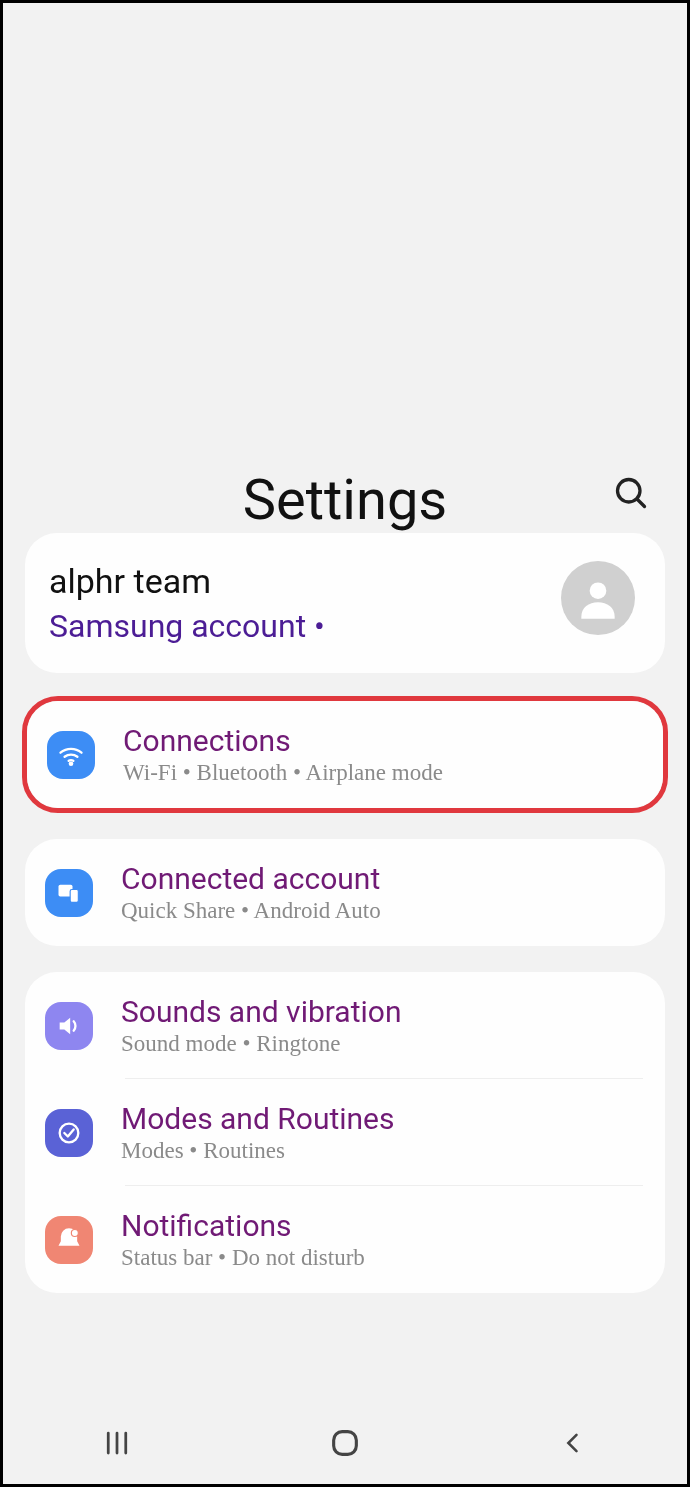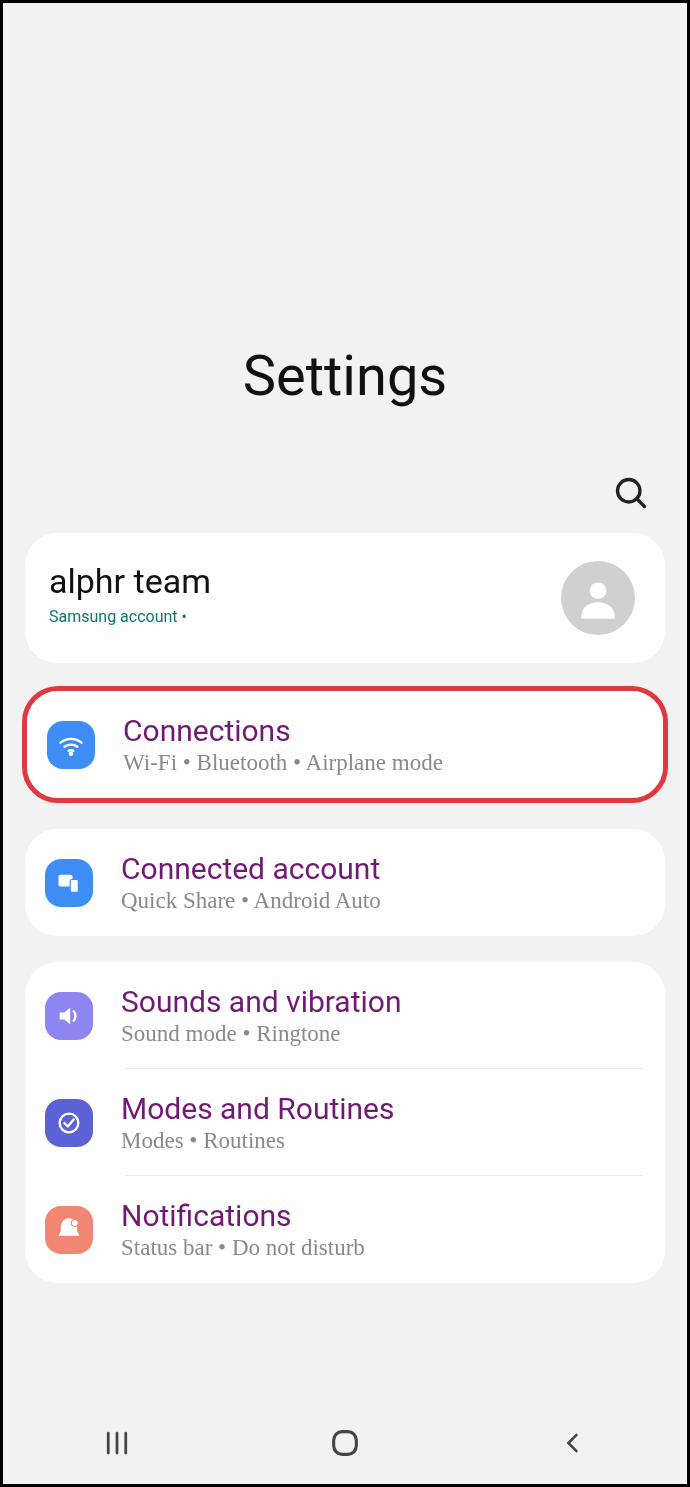--- a/index.html
+++ b/index.html
@@ -9,21 +9,21 @@
       background: #f2f2f2;
       font-family: -apple-system, BlinkMacSystemFont, "Segoe UI", Roboto, Arial, sans-serif;
       position: relative;
       border: 3px solid #000;
       overflow: hidden;
     }
     .header-area {
       height: 530px;
       position: relative;
       display: flex;
-      align-items: center;
+      align-items: flex-end;
       justify-content: center;
     }
     .page-title {
       font-size: 56px;
       font-weight: 400;
       color: #111;
       margin-top: 215px;
     }
     .search-btn {
       position: absolute;
@@ -44,21 +44,21 @@
       margin-bottom: 26px;
     }
     .account-row {
       display: flex;
       align-items: flex-start;
       padding: 28px 30px 28px 24px;
       cursor: pointer;
     }
     .account-text { flex: 1; }
     .account-name { font-size: 34px; color: #111; margin-bottom: 6px; }
-    .account-sub { font-size: 16px; color: #0f766e; }
+    .account-sub { font-size: 32px; color: #4c1d95; }
     .avatar {
       width: 74px; height: 74px;
       border-radius: 50%;
       background: #d0d0d0;
       display: flex; align-items: center; justify-content: center;
     }
     .highlight {
       border: 5px solid #e0383e;
       border-radius: 36px;
       margin: -3px -3px 26px -3px;

